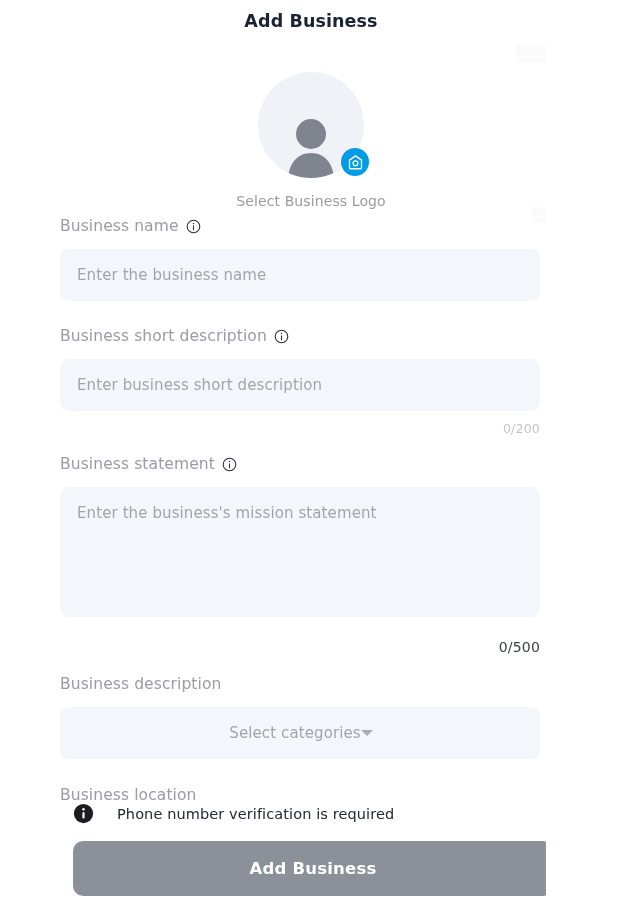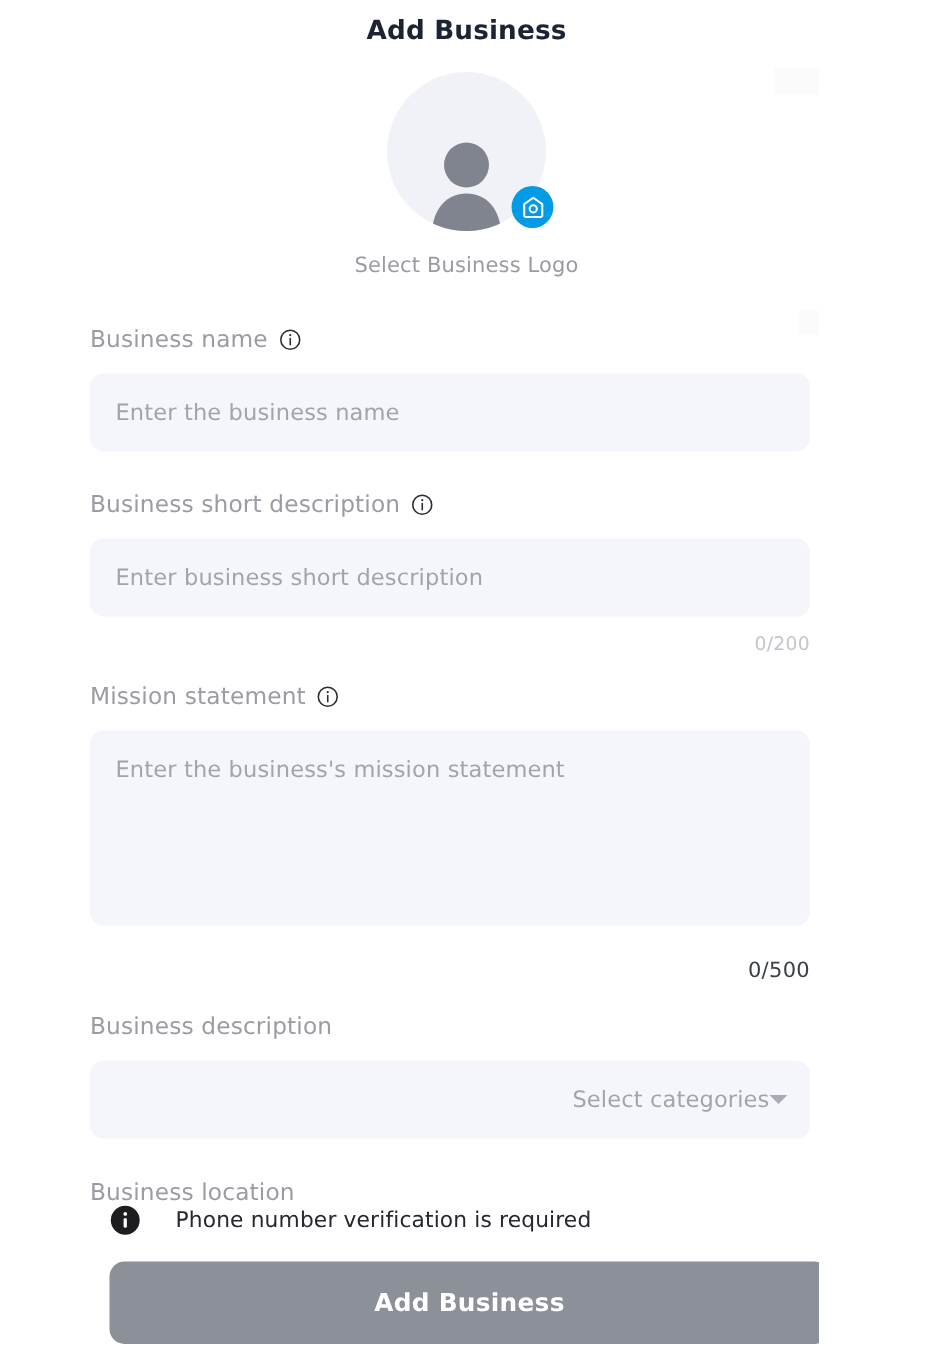--- a/index.html
+++ b/index.html
@@ -29,21 +29,21 @@
     text-align: center;
     font-size: 17.5px;
     font-weight: 700;
     color: #1c2434;
     letter-spacing: 0.1px;
   }
 
   
   .logo-block {
     position: absolute;
-    top: 48px;
+    top: 72px;
     left: 0;
     width: 622px;
     display: flex;
     flex-direction: column;
     align-items: center;
   }
 
   .avatar-wrap {
     position: relative;
     width: 106px;
@@ -129,21 +129,21 @@
 
   .control.textarea {
     height: 130px;
     align-items: flex-start;
     padding-top: 16px;
     line-height: 1.35;
   }
 
   .control.select {
     height: 52px;
-    justify-content: flex-end;
+    justify-content: center;
     cursor: pointer;
     padding-right: 15px;
   }
 
   .placeholder {
     color: #a3a3ac;
     font-size: 15px;
     letter-spacing: 0.1px;
   }
 
@@ -287,21 +287,21 @@
         <span class="placeholder">Enter business short description</span>
       </div>
       <div class="gap-before-count"></div>
       <div class="counter">0/200</div>
     </div>
 
     <div class="gap-after-count"></div>
 
     <div class="field">
       <div class="field-label">
-        <span>Mission statement</span>
+        <span>Business statement</span>
         <span class="info-icon">
           <svg width="15" height="15" viewBox="0 0 20 20" fill="none" stroke="#2b2b33" stroke-width="1.4">
             <circle cx="10" cy="10" r="8.4"></circle>
             <circle cx="10" cy="5.9" r="0.95" fill="#2b2b33" stroke="none"></circle>
             <path d="M10 8.9 V14.4" stroke-linecap="round"></path>
           </svg>
         </span>
       </div>
       <div class="gap-label-control"></div>
       <div class="control textarea">

